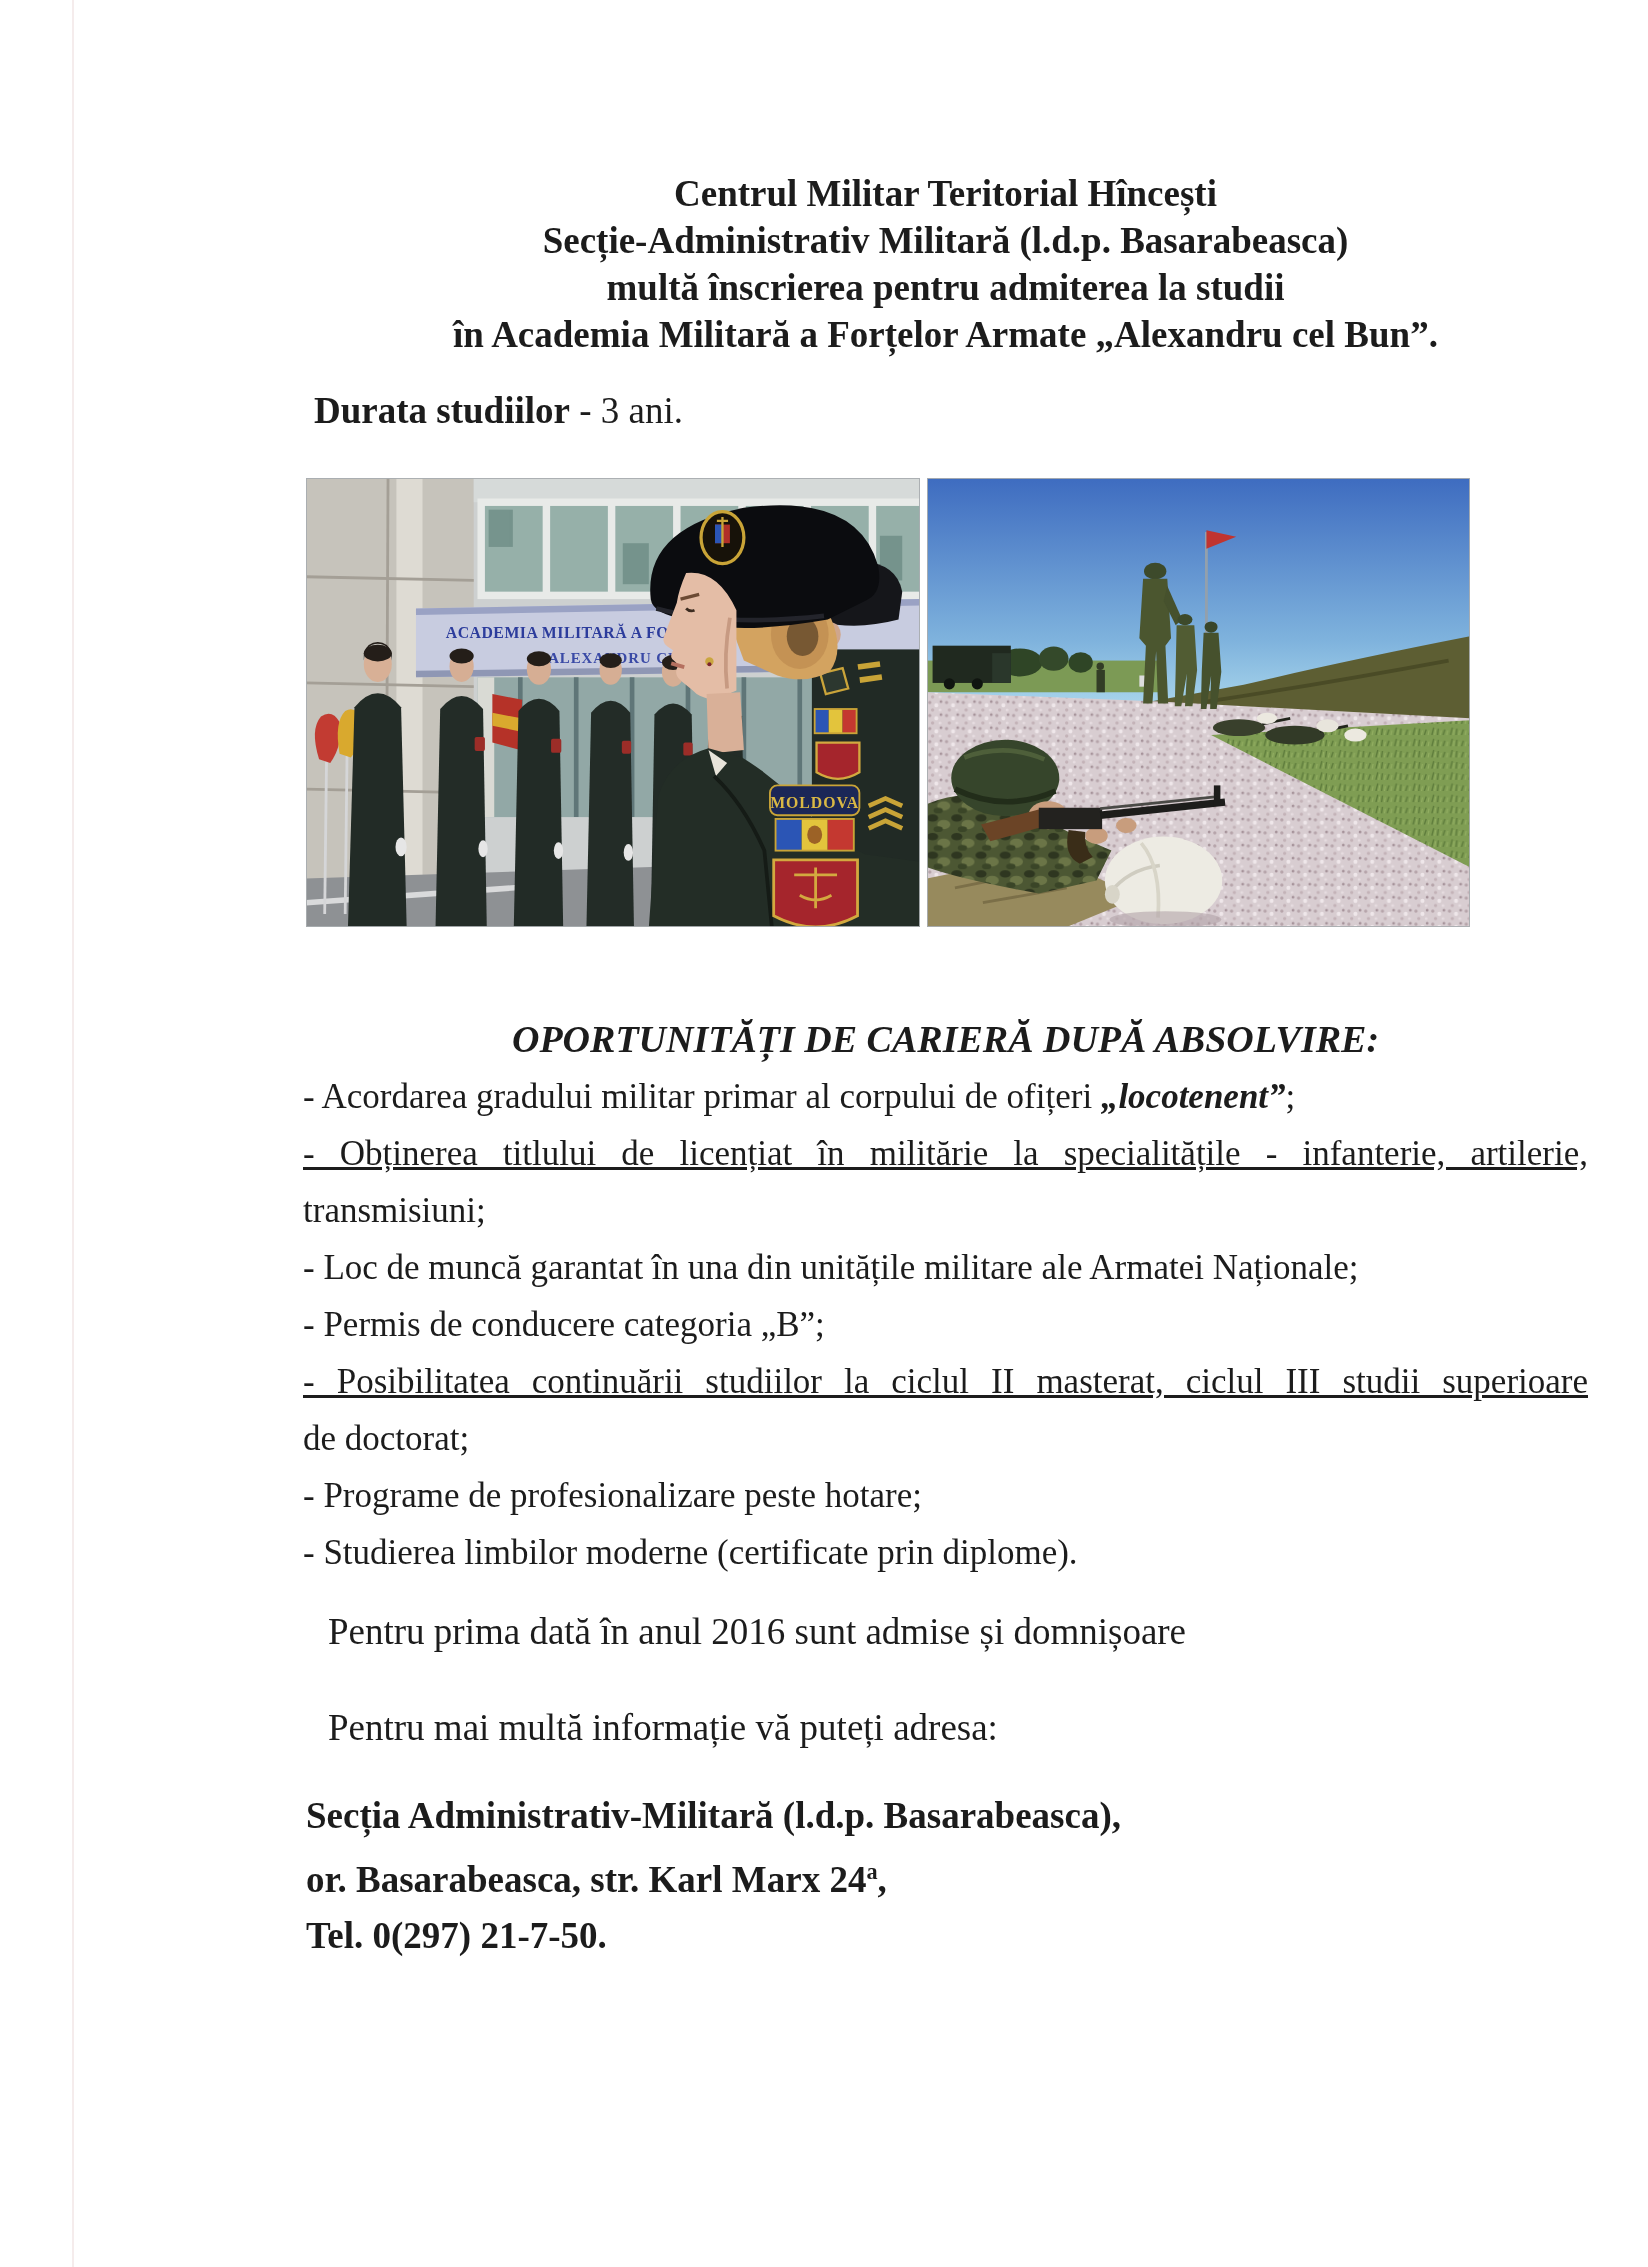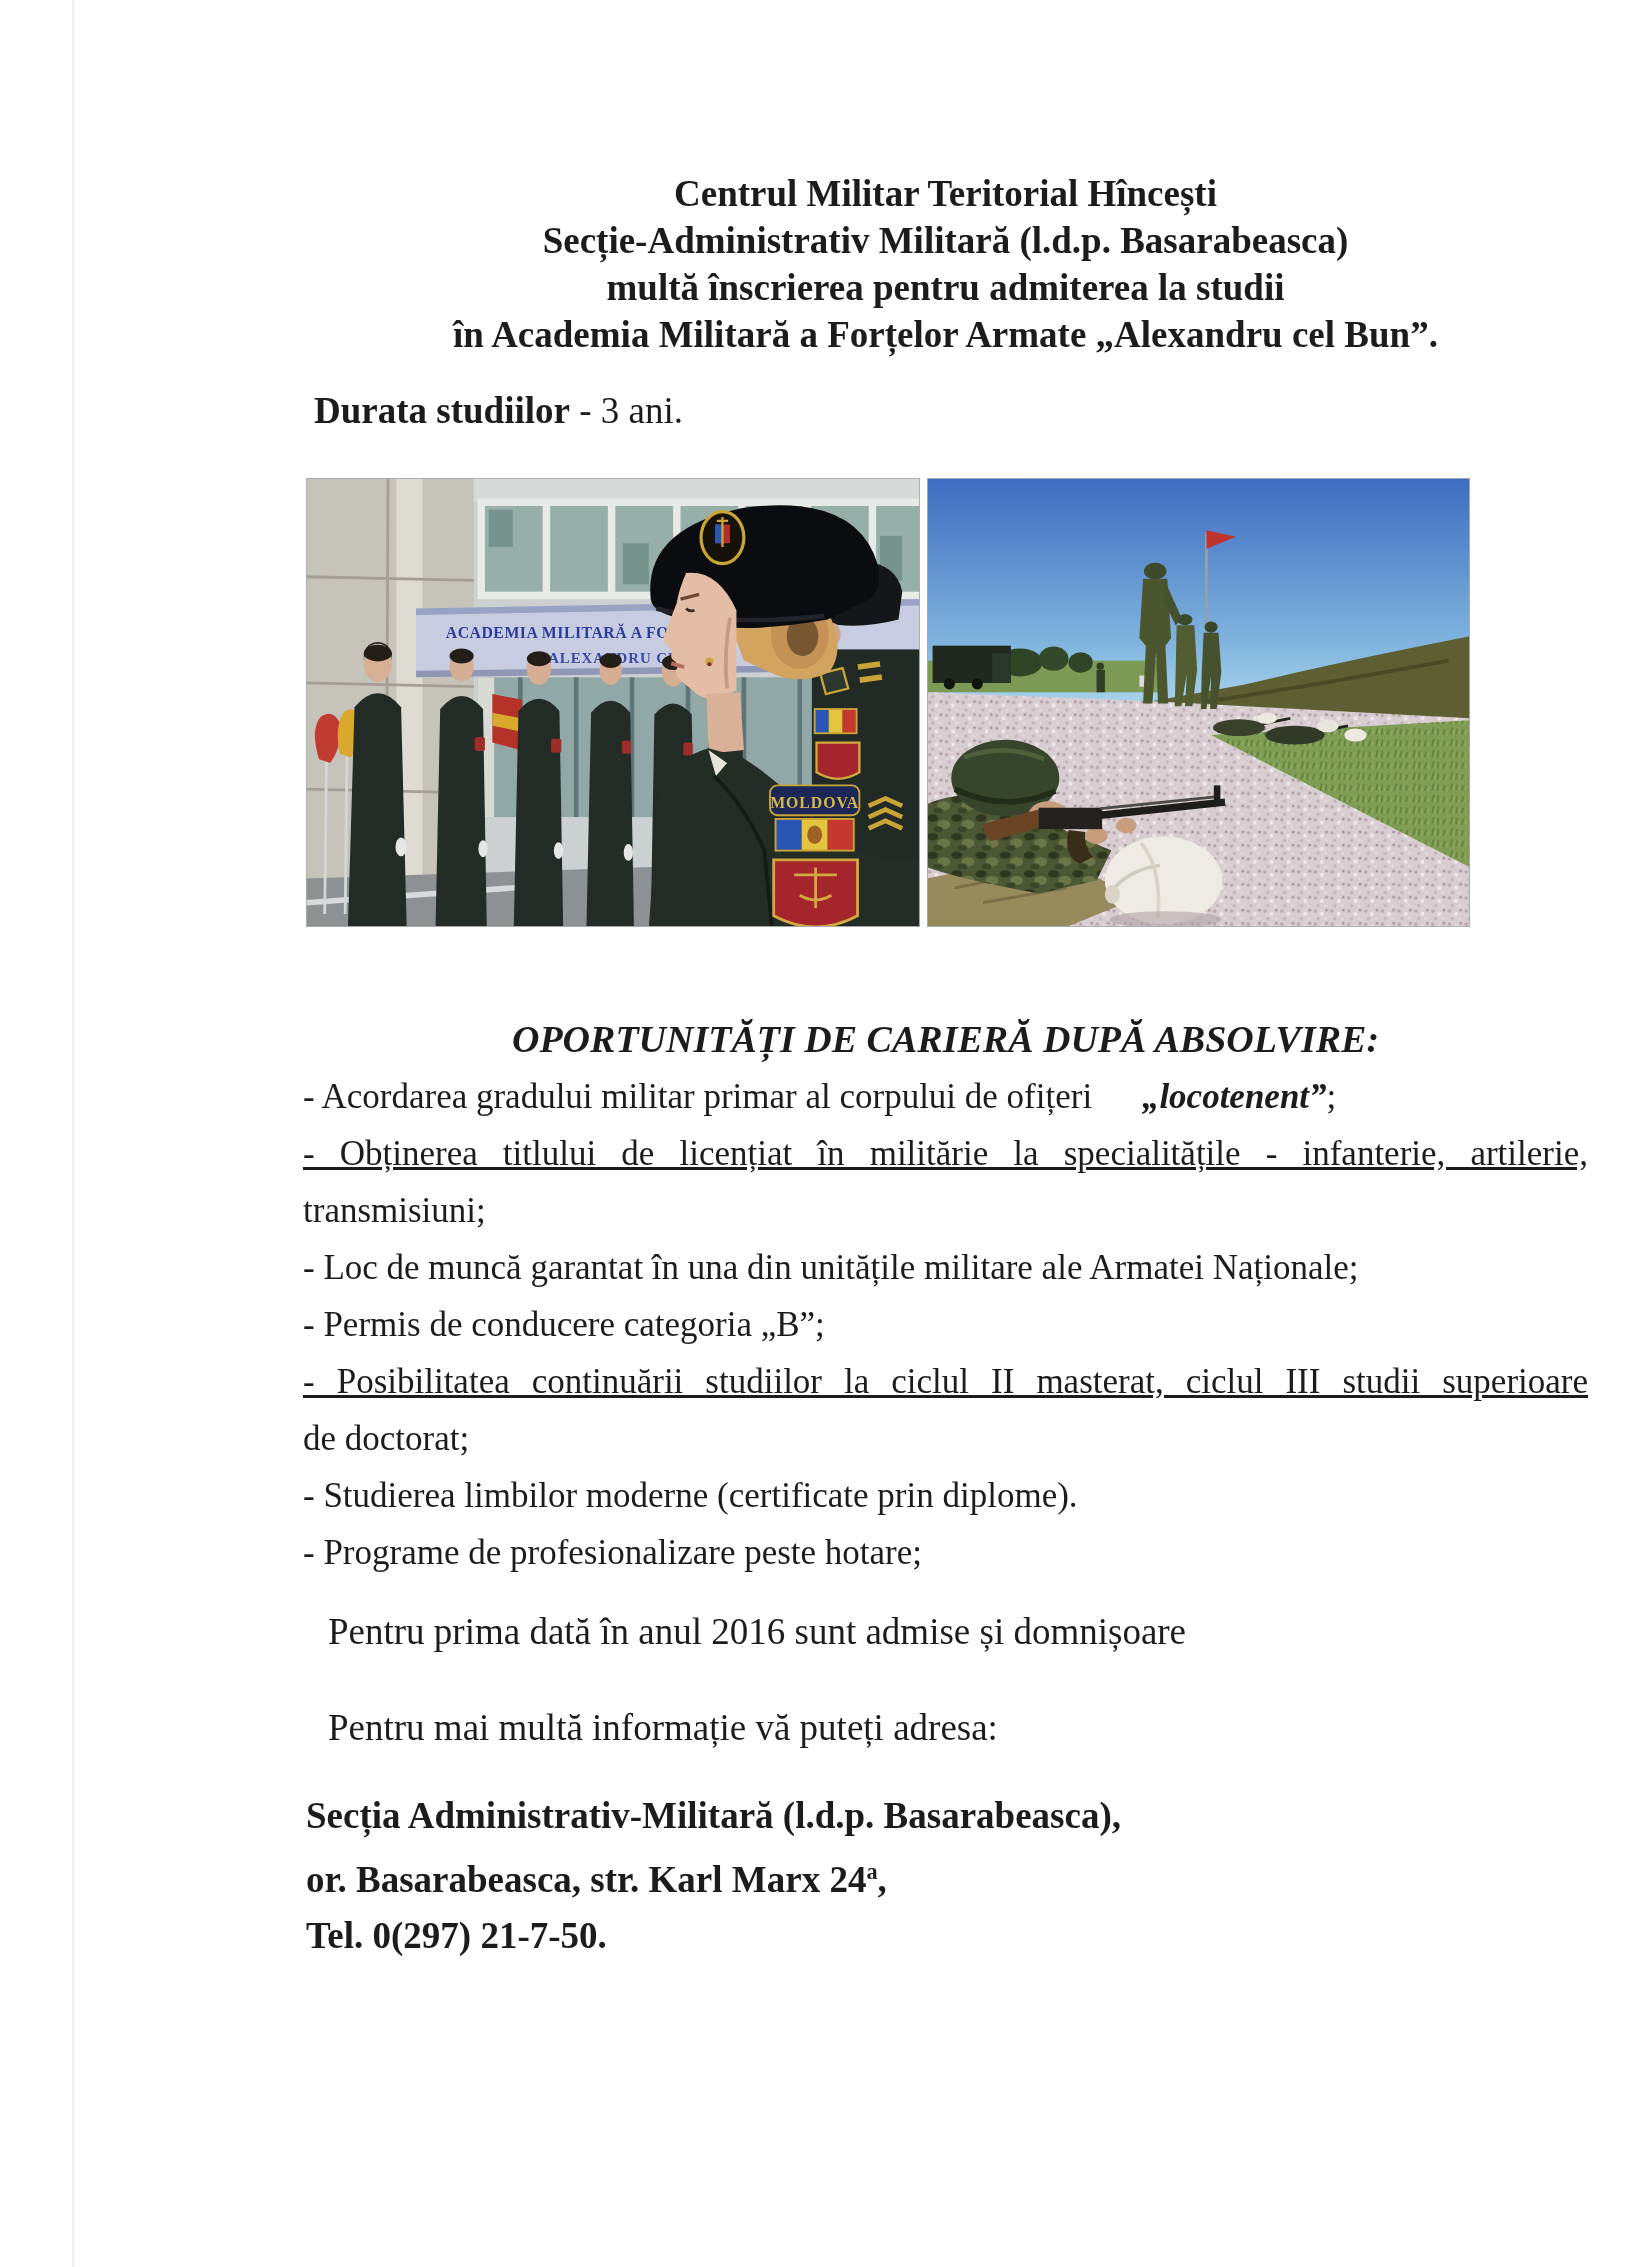--- a/index.html
+++ b/index.html
@@ -13,21 +13,21 @@
   .specs-block b { font-weight:bold; }
   .photo-row { position:absolute; top:478px; left:306px; display:flex; gap:6.5px; }
   .photo { display:block; }
   .photo svg { display:block; }
   .opps-block { position:absolute; top:1011px; left:303px; width:1285px;
          font-size:35px; line-height:57px; }
   .opps-title { text-align:center; font-weight:bold; font-style:italic;
          font-size:38px; line-height:57px; margin:0 0 0 0; }
   .bullet { margin:0; }
   .jline { text-align:justify; text-align-last:justify;text-decoration:underline; }
-  .emph { font-weight:bold; font-style:italic;margin-left:41px; }
+  .emph { font-weight:bold; font-style:italic; }
   .note-1 { position:absolute; top:1610px; left:328px; font-size:37px; }
   .note-2 { position:absolute; top:1706px; left:328px; font-size:37px; }
   .contact-block { position:absolute; top:1788px; left:306px; width:1279px;
          text-align:left; font-weight:bold; font-size:37px; line-height:56px; }
   .contact-block sup { font-size:60%; vertical-align:super; }
 </style>
 </head>
 <body>
 
 <div class="scan-artifact-line"></div>
@@ -331,22 +331,22 @@
   <div class="bullet">
     <div class="jline">- Obținerea titlului de licențiat în militărie la specialitățile - infanterie, artilerie,</div>
     <div>transmisiuni;</div>
   </div>
   <p class="bullet">- Loc de muncă garantat în una din unitățile militare ale Armatei Naționale;</p>
   <p class="bullet">- Permis de conducere categoria „B”;</p>
   <div class="bullet">
     <div class="jline">- Posibilitatea continuării studiilor la ciclul II masterat, ciclul III studii superioare</div>
     <div>de doctorat;</div>
   </div>
+  <p class="bullet">- Programe de profesionalizare peste hotare;</p>
   <p class="bullet">- Studierea limbilor moderne (certificate prin diplome).</p>
-  <p class="bullet">- Programe de profesionalizare peste hotare;</p>
 </div>
 
 <div class="note-1">Pentru prima dată în anul 2016 sunt admise și domnișoare</div>
 <div class="note-2">Pentru mai multă informație vă puteți adresa:</div>
 
 <div class="contact-block">
   <div>Secția Administrativ-Militară (l.d.p. Basarabeasca),</div>
   <div><span>or. Basarabeasca, str. Karl Marx 24</span><sup>a</sup><span>,</span></div>
   <div>Tel. 0(297) 21-7-50.</div>
 </div>

